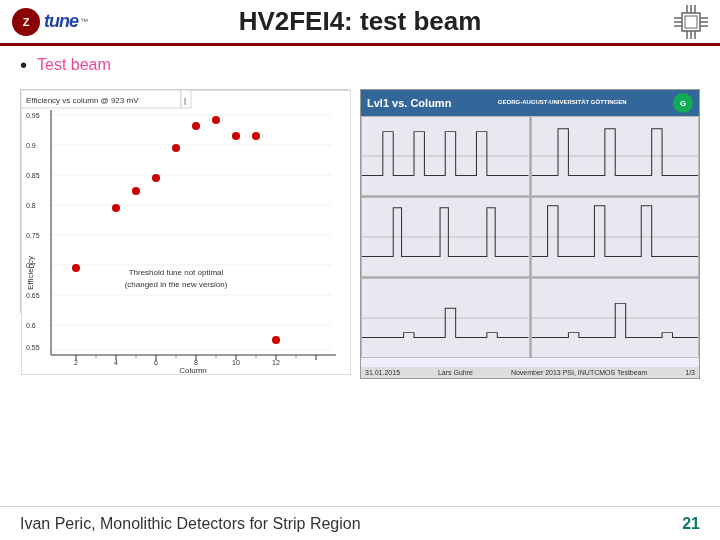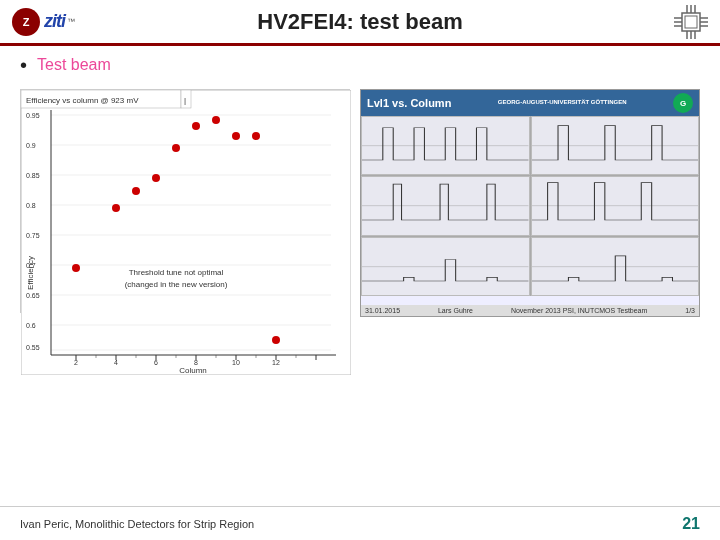--- a/index.html
+++ b/index.html
@@ -66,21 +66,21 @@
     .ziti-subscript {
       font-size: 8px;
       color: #555;
       margin-left: 2px;
       font-style: normal;
     }
 
     .header-title {
       flex: 1;
       text-align: center;
-      font-size: 22px;
+      font-size: 26px;
       font-weight: bold;
       color: #222;
     }
 
     .header-icon {
       width: 120px;
       display: flex;
       justify-content: flex-end;
       align-items: center;
     }
@@ -126,21 +126,21 @@
       height: 224px;
       border: 1px solid #ccc;
       background: #fff;
       position: relative;
       flex-shrink: 0;
     }
 
     
     .right-chart {
       flex: 1;
-      height: 228px;
+      height: 290px;
       border: 1px solid #999;
       background: #eef;
       position: relative;
       overflow: hidden;
     }
 
     .right-chart-header {
       background: #336699;
       color: white;
       font-size: 11px;
@@ -180,21 +180,21 @@
       display: flex;
       justify-content: space-between;
       align-items: center;
       padding: 6px 20px;
       border-top: 1px solid #ccc;
       margin-top: auto;
       height: 34px;
     }
 
     .footer-text {
-      font-size: 11px;
+      font-size: 16px;
       color: #333;
     }
 
     .page-number {
       font-size: 16px;
       font-weight: bold;
       color: #0f766e;
     }
 
     
@@ -219,21 +219,21 @@
 
   <div class="header">
     <div class="logo-area">
       <div class="ziti-logo">
         <div class="ziti-circle">
           <svg width="26" height="26" viewBox="0 0 26 26">
             <circle cx="13" cy="13" r="13" fill="#8b0000"></circle>
             <text x="13" y="17" text-anchor="middle" fill="white" font-size="11" font-weight="bold" font-family="Arial">Z</text>
           </svg>
         </div>
-        <span class="ziti-text">ziti</span>
+        <span class="ziti-text">tune</span>
           <span class="ziti-subscript">™</span>
       </div>
     </div>
     <div class="header-title">HV2FEI4: test beam</div>
     <div class="header-icon">
 
       <svg width="34" height="34" viewBox="0 0 34 34">
         <rect x="8" y="8" width="18" height="18" fill="none" stroke="#666" stroke-width="1.5"></rect>
         <rect x="11" y="11" width="12" height="12" fill="none" stroke="#666" stroke-width="1"></rect>
 

